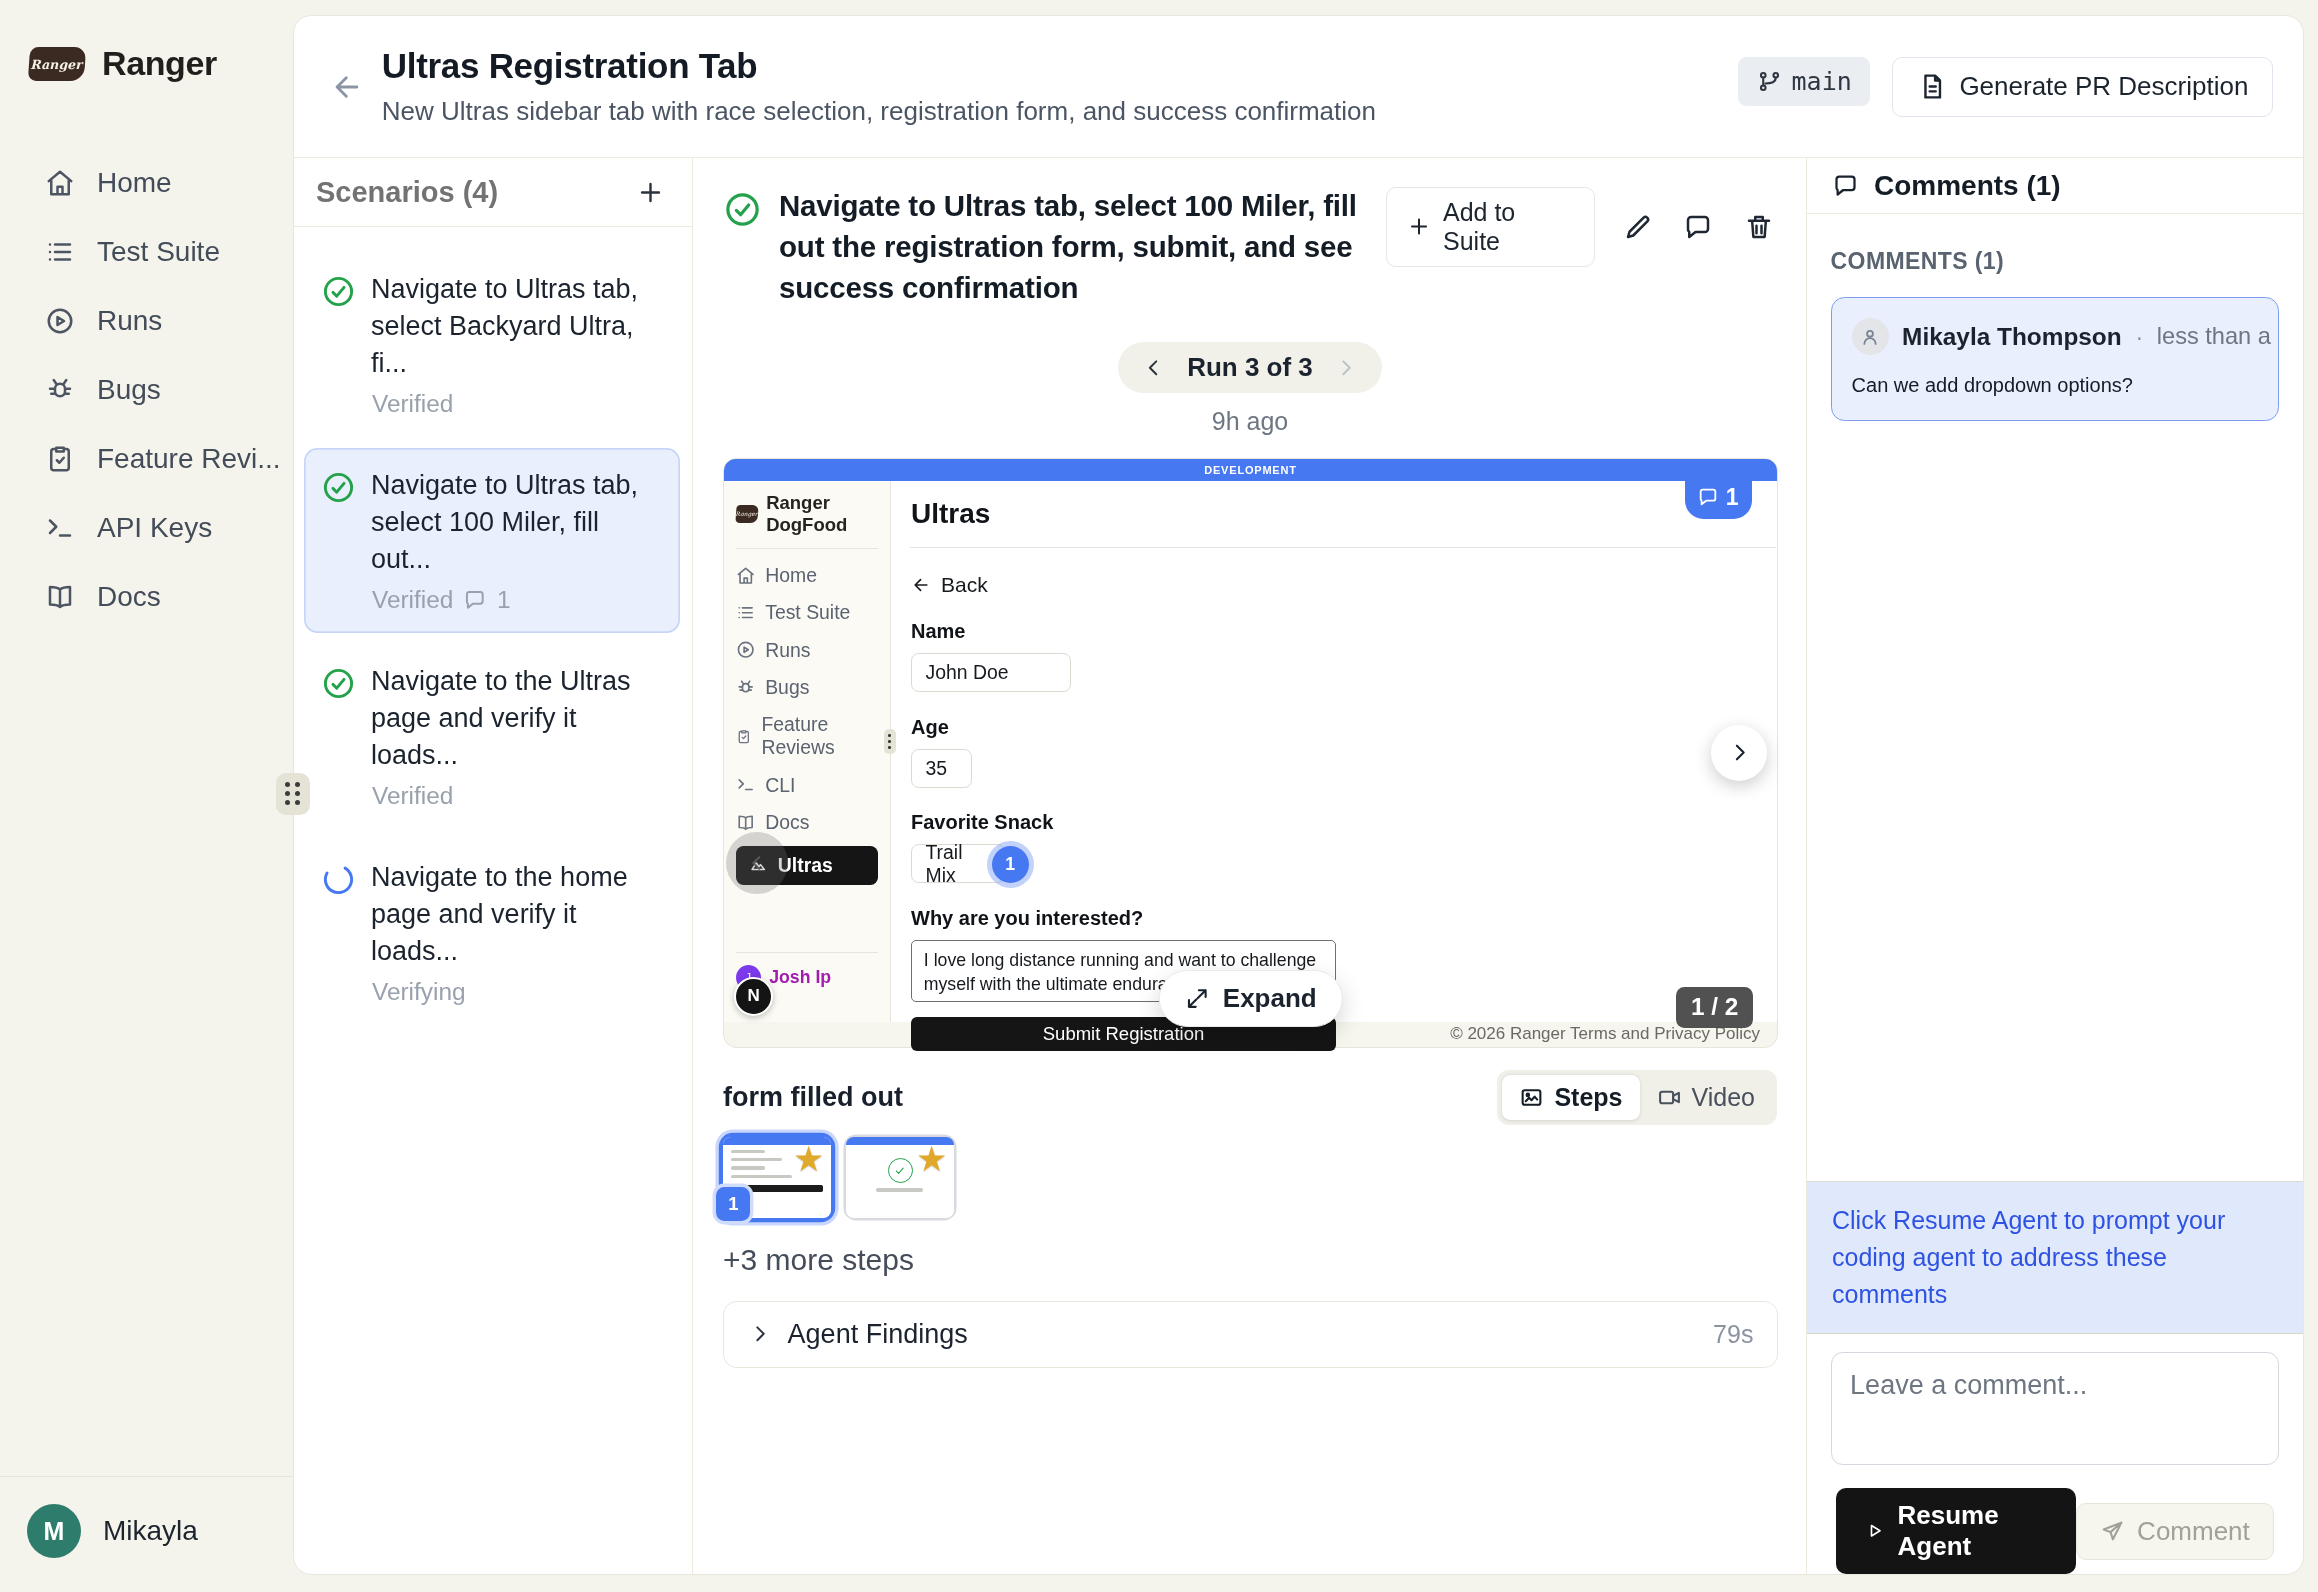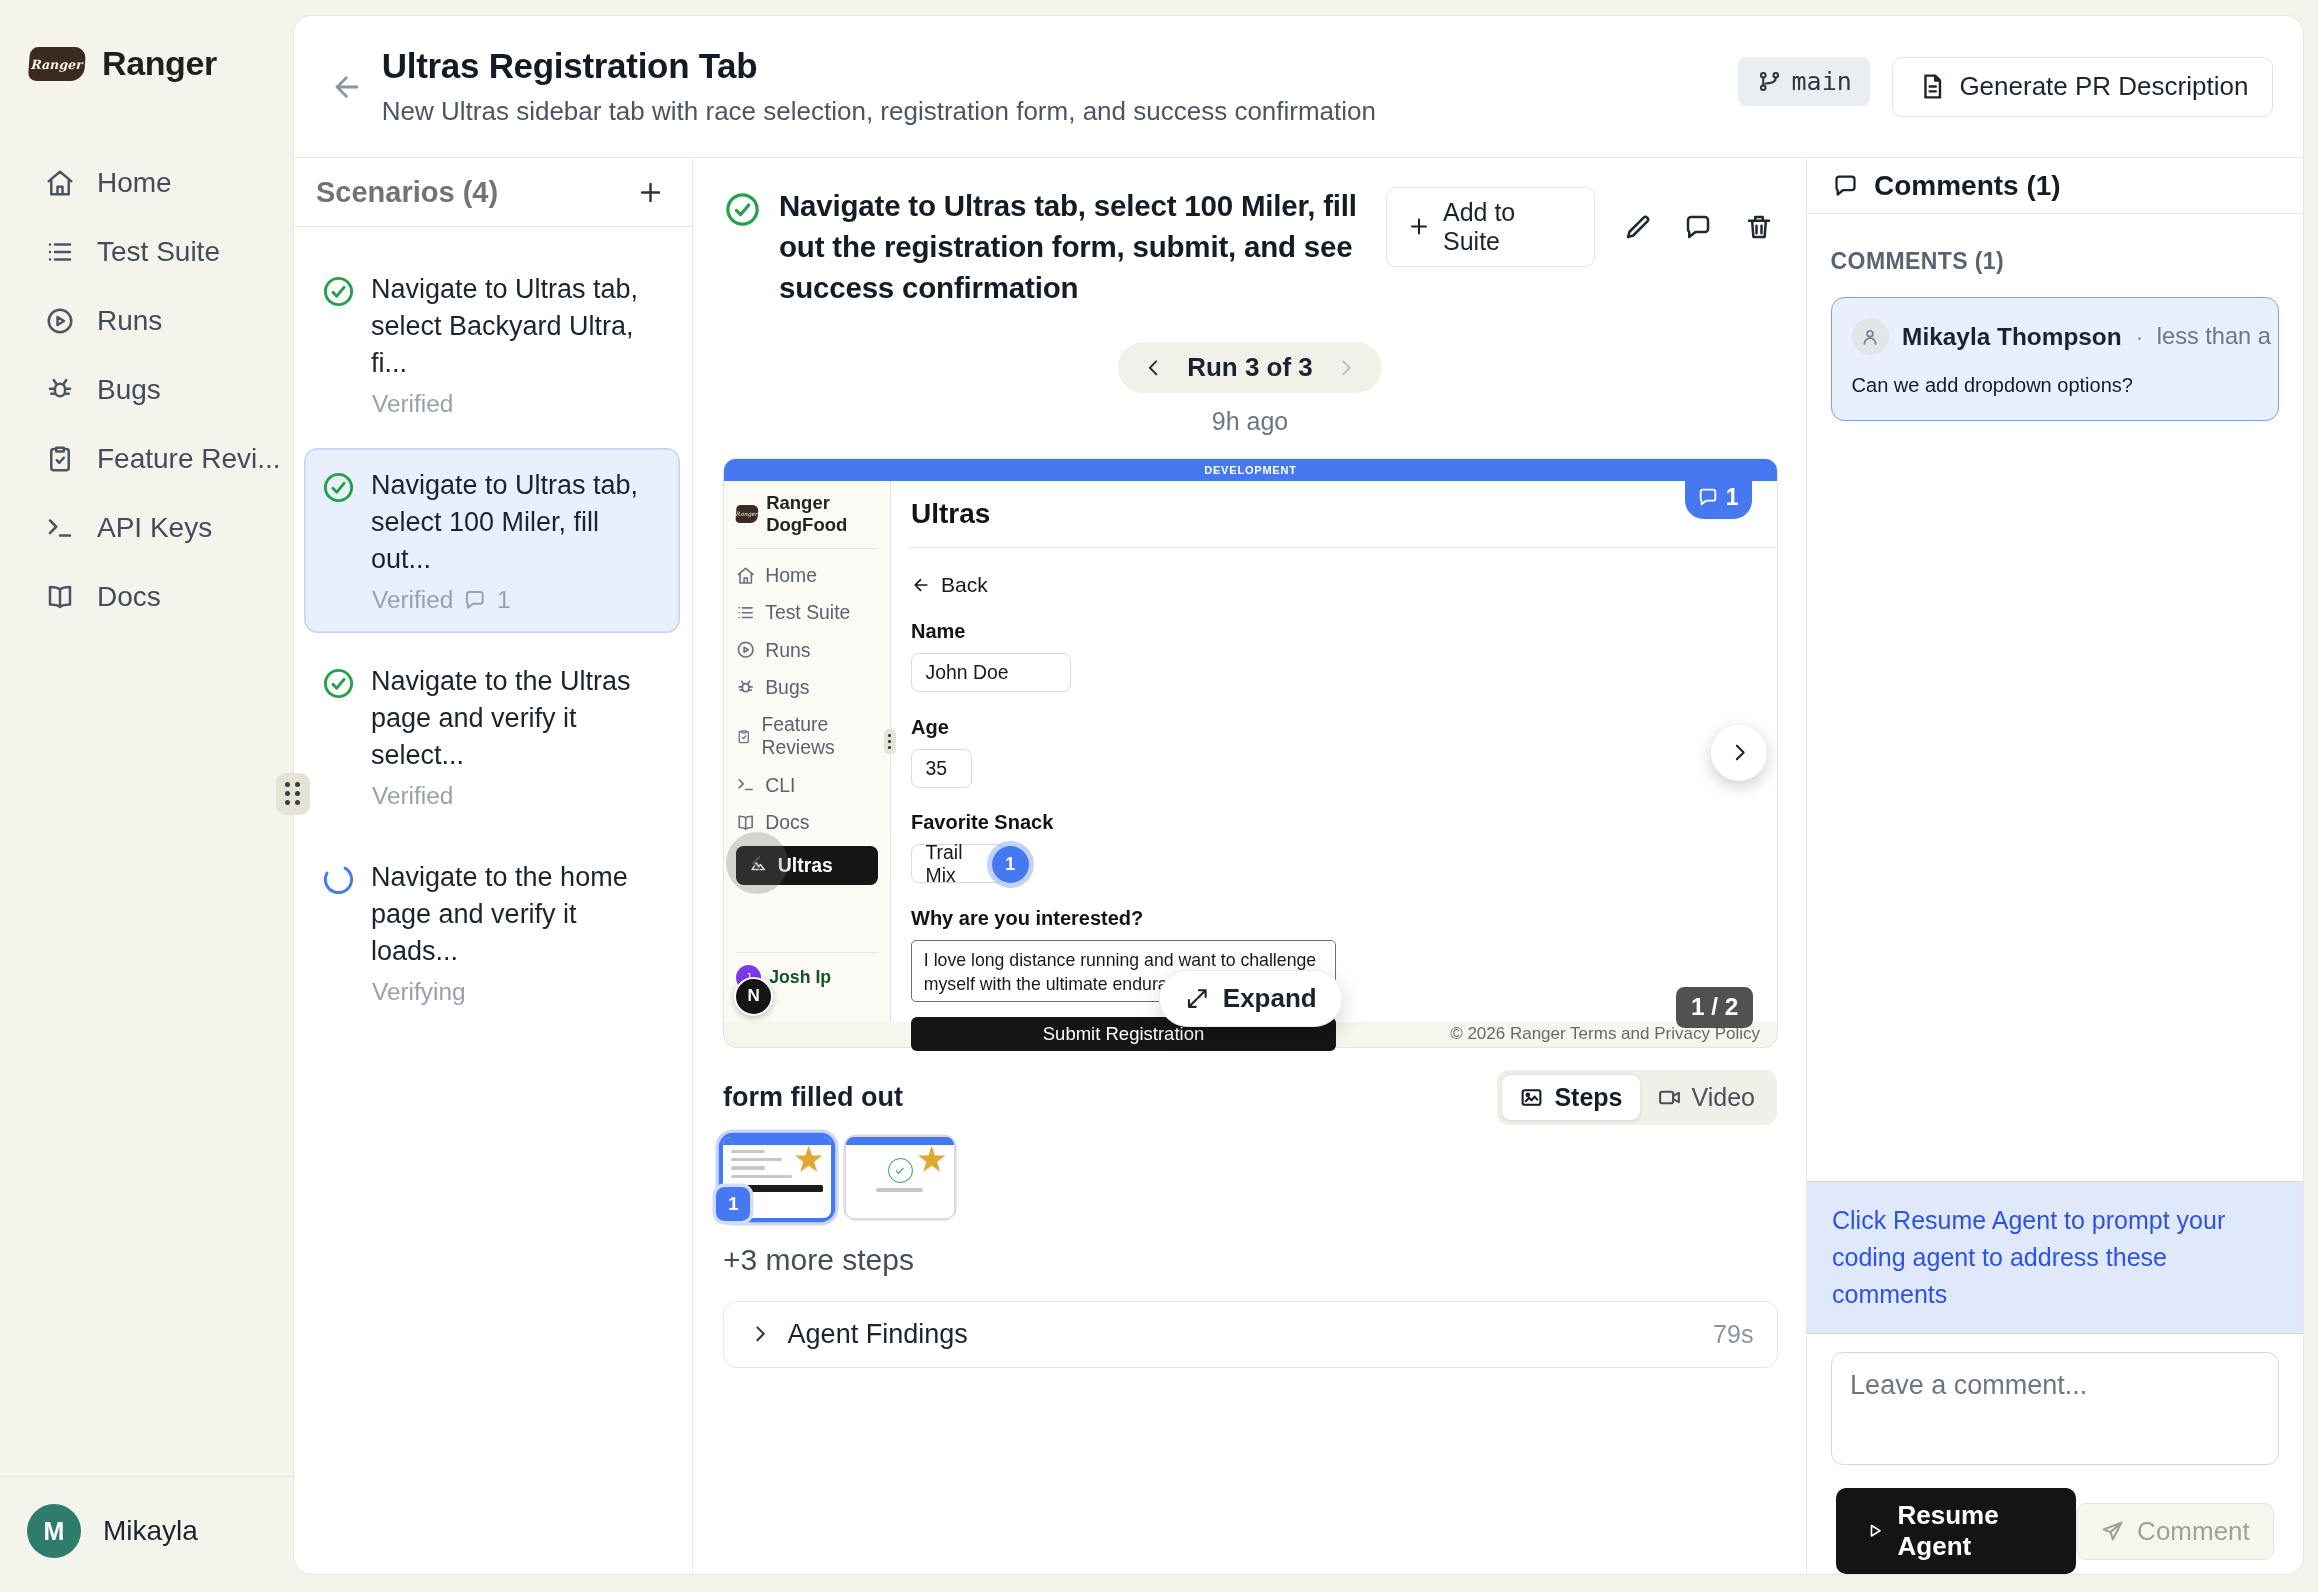--- a/index.html
+++ b/index.html
@@ -104,21 +104,21 @@
   .pv-nav-item svg { width:19.4px; height:19.4px; color:#6b7280; }
   .pv-active { margin-top:11.8px; position:relative; background:#151515; color:#fff; border-radius:7.6px; height:39px;
     display:flex; align-items:center; gap:10px; padding:0 13.5px; font-size:19.4px; font-weight:600; }
   .pv-active svg { width:18.5px; height:18.5px; }
   .click-ripple { position:absolute; left:-10px; top:-13.5px; width:62px; height:62px; border-radius:50%;
     background:rgba(110,110,110,.28); display:flex; align-items:center; justify-content:center; color:#5a5a5a; }
   .click-ripple svg { width:22px; height:22px; }
   .pv-side-bottom { margin-top:auto; border-top:0.8px solid #e8e6dc; padding-top:11.8px; position:relative; height:61px; }
   .pv-collab { display:flex; align-items:center; gap:8.4px; }
   .pv-collab .a { width:25px; height:25px; border-radius:50%; background:#7c3aed; color:#fff; font-size:11px; display:flex; align-items:center; justify-content:center; }
-  .pv-collab .n { font-size:17.7px; font-weight:600; color:#14532d; }
+  .pv-collab .n { font-size:17.7px; font-weight:600; color:#a21caf; }
   .cursor-n { position:absolute; left:-1.7px; top:23.6px; width:39px; height:39px; border-radius:50%; background:#141414;
     border:2.5px solid #fff; color:#fff; font-size:17px; font-weight:700; display:flex; align-items:center; justify-content:center; box-shadow:0 1.7px 6.7px rgba(0,0,0,.25); }
   .pv-side-handle { position:absolute; right:-5.9px; top:46%; width:11.8px; height:25px; background:#e5e3d6; border-radius:5px;
     display:flex; align-items:center; justify-content:center; }
   .pv-side-handle .dots { grid-template-columns:repeat(1,3.4px); grid-auto-rows:3.4px; gap:2.5px; }
   .pv-side-handle .dots i { width:2.5px; height:2.5px; }
   .pv-main { flex:1; padding:17px 0 0 20px; position:relative; }
   .pv-h1 { font-size:28px; font-weight:700; color:#101418; }
   .pv-div { margin:17px 0 0 -0.8px; border-top:0.8px solid #e5e5e2; width:100%; }
   .pv-back { margin-top:25px; display:flex; align-items:center; gap:10px; font-size:21px; color:#16191e; }
@@ -346,21 +346,21 @@
               <span>1</span>
             </div>
           </div>
 
           <div class="scen-item">
             <div class="scen-row">
               <span class="st"><svg class="ic ok" viewBox="0 0 24 24">
                     <circle cx="12" cy="12" r="9"></circle>
                     <path d="M8.2 12.6l2.6 2.6 5-6"></path>
                   </svg></span>
-              <span class="scen-title">Navigate to the Ultras page and verify it select...</span>
+              <span class="scen-title">Navigate to the Ultras page and verify it loads...</span>
             </div>
             <div class="scen-meta">
                 <span>Verified</span>
               </div>
           </div>
 
           <div class="scen-item">
             <div class="scen-row">
               <span class="st"><svg class="ic spin" viewBox="0 0 24 24">
                     <circle cx="12" cy="12" r="9" stroke-dasharray="42 15" transform="rotate(-60 12 12)"></circle>

